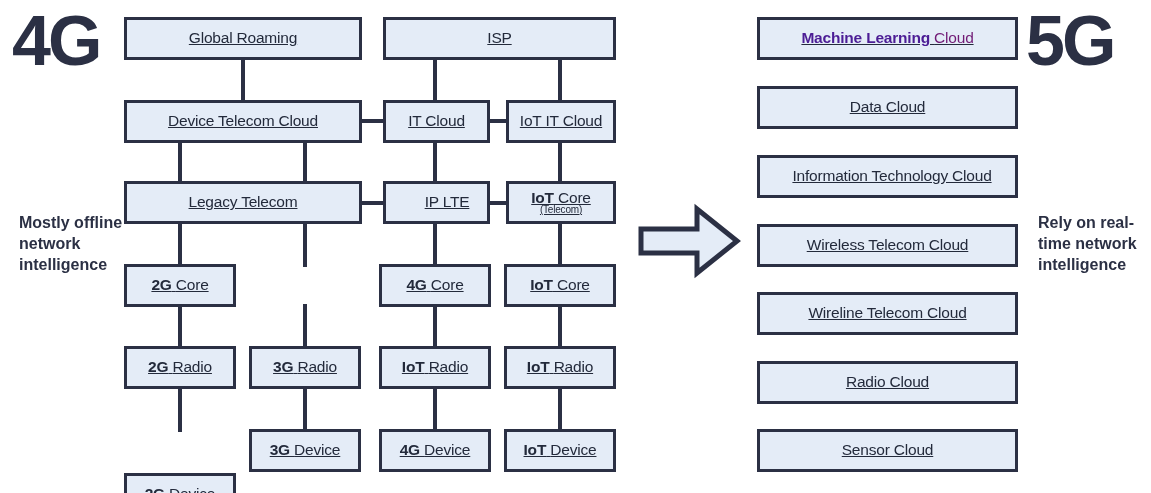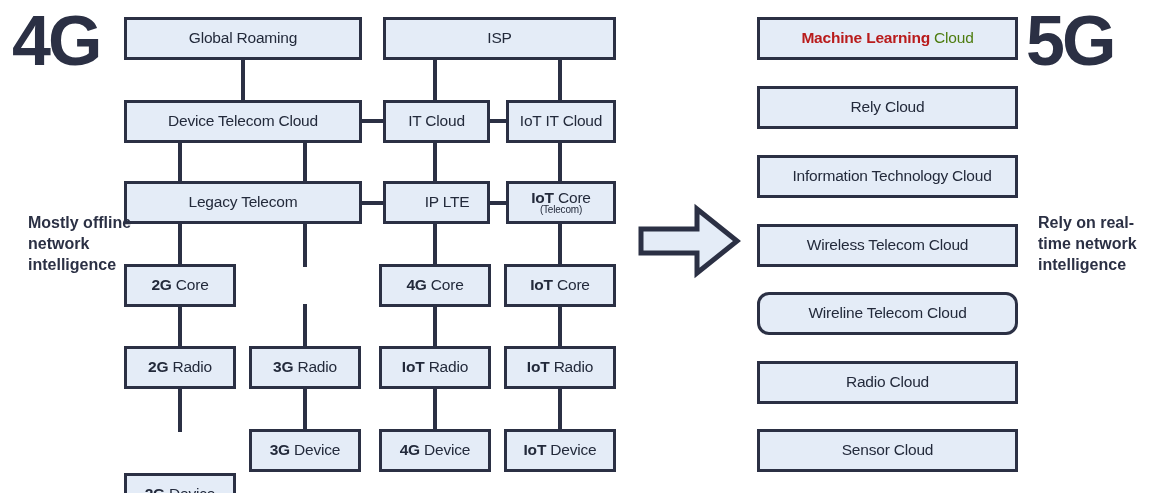--- a/index.html
+++ b/index.html
@@ -18,20 +18,21 @@
     border:3px solid #2b3044;
     color:#232a3b;
     display:flex;
     align-items:center;
     justify-content:center;
     text-align:left;
     line-height:1.04;
     font-size:15.5px;
     letter-spacing:-0.2px;
     z-index:3;
+    text-decoration:underline;
   }
   .node .lbl{display:block;}
   .node .bold{font-weight:bold;}
   .node .sub{display:block;font-size:10px;font-weight:normal;margin-top:-1px;}
   .node.two-line{flex-direction:column;line-height:1.0;}
 
   
   .era{
     position:absolute;
     font-weight:bold;
@@ -46,34 +47,34 @@
 
   
   .caption{
     position:absolute;
     font-size:16px;
     font-weight:bold;
     color:#2b3044;
     line-height:1.32;
     z-index:4;
   }
-  #caption-left{left:19px;top:212px;width:110px;margin-left:9px;}
+  #caption-left{left:19px;top:212px;width:110px;}
   #caption-right{left:1038px;top:212px;width:112px;}
 
   
   .conn{position:absolute;background:#2b3044;z-index:1;}
   .conn.v{width:4px;}
   .conn.h{height:4px;}
 
   
   #transition-arrow{position:absolute;left:637px;top:203px;width:104px;height:76px;z-index:4;}
 
   
-  .accent{color:#b91c1c;font-weight:bold;}
-  .plain{color:#4d7c0f;font-weight:normal;}
+  .accent{color:#4c1d95;font-weight:bold;}
+  .plain{color:#701a75;font-weight:normal;}
 </style>
 </head>
 <body>
 
 <div id="canvas">
 
   <div class="era" id="era-4g">4G</div>
   <div class="era" id="era-5g">5G</div>
 
   <div class="caption" id="caption-left">Mostly offline network intelligence</div>
@@ -182,29 +183,29 @@
   </div>
 
   <svg id="transition-arrow" viewBox="0 0 104 76">
     <polygon points="4,26 60,26 60,6 100,38 60,70 60,50 4,50" fill="#e4ecf7" stroke="#2b3044" stroke-width="5" stroke-linejoin="miter"></polygon>
   </svg>
 
   <div class="node" style="left:757px;top:17px;width:261px;height:43px;">
     <span class="lbl"><span class="accent">Machine Learning</span> <span class="plain">Cloud</span></span>
   </div>
   <div class="node" style="left:757px;top:86px;width:261px;height:43px;">
-    <span class="lbl">Rely Cloud</span>
+    <span class="lbl">Data Cloud</span>
   </div>
   <div class="node" style="left:757px;top:155px;width:261px;height:43px;padding-left:9px;">
     <span class="lbl">Information Technology Cloud</span>
   </div>
   <div class="node" style="left:757px;top:224px;width:261px;height:43px;">
     <span class="lbl">Wireless Telecom Cloud</span>
   </div>
-  <div class="node" style="left:757px;top:292px;width:261px;height:43px;border-radius:12px;">
+  <div class="node" style="left:757px;top:292px;width:261px;height:43px;">
     <span class="lbl">Wireline Telecom Cloud</span>
   </div>
   <div class="node" style="left:757px;top:361px;width:261px;height:43px;">
     <span class="lbl">Radio Cloud</span>
   </div>
   <div class="node" style="left:757px;top:429px;width:261px;height:43px;">
     <span class="lbl">Sensor Cloud</span>
   </div>
 
 </div>

